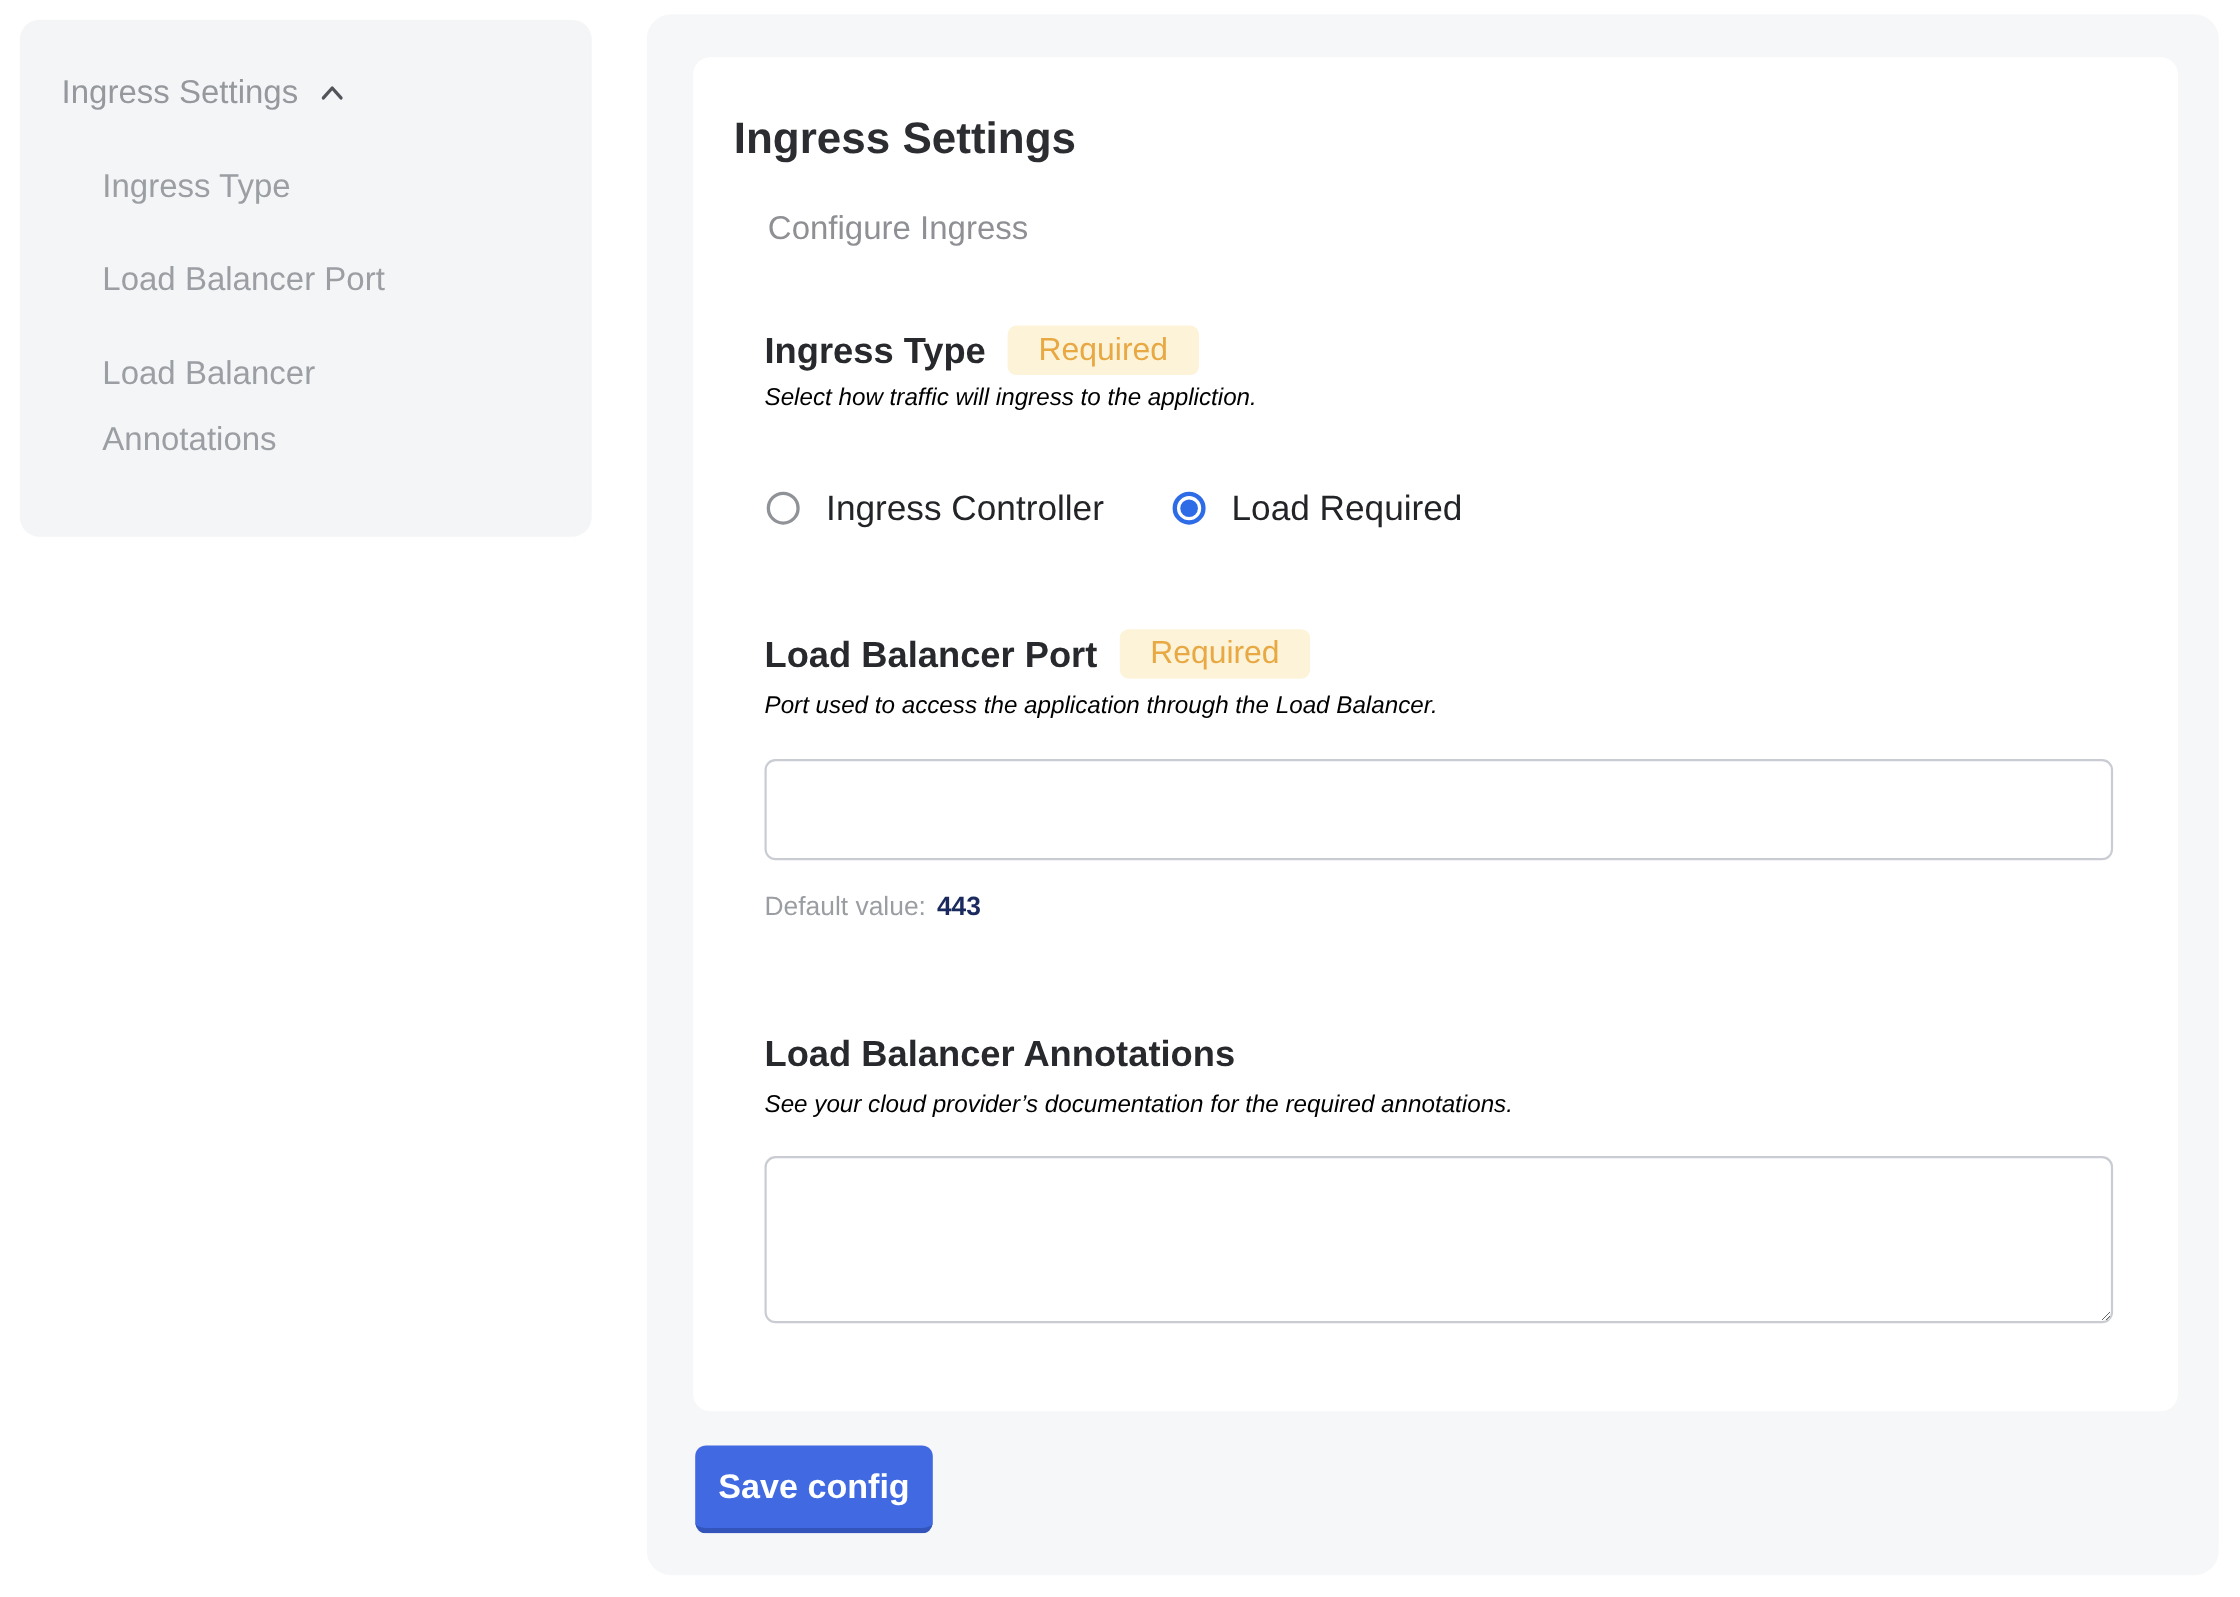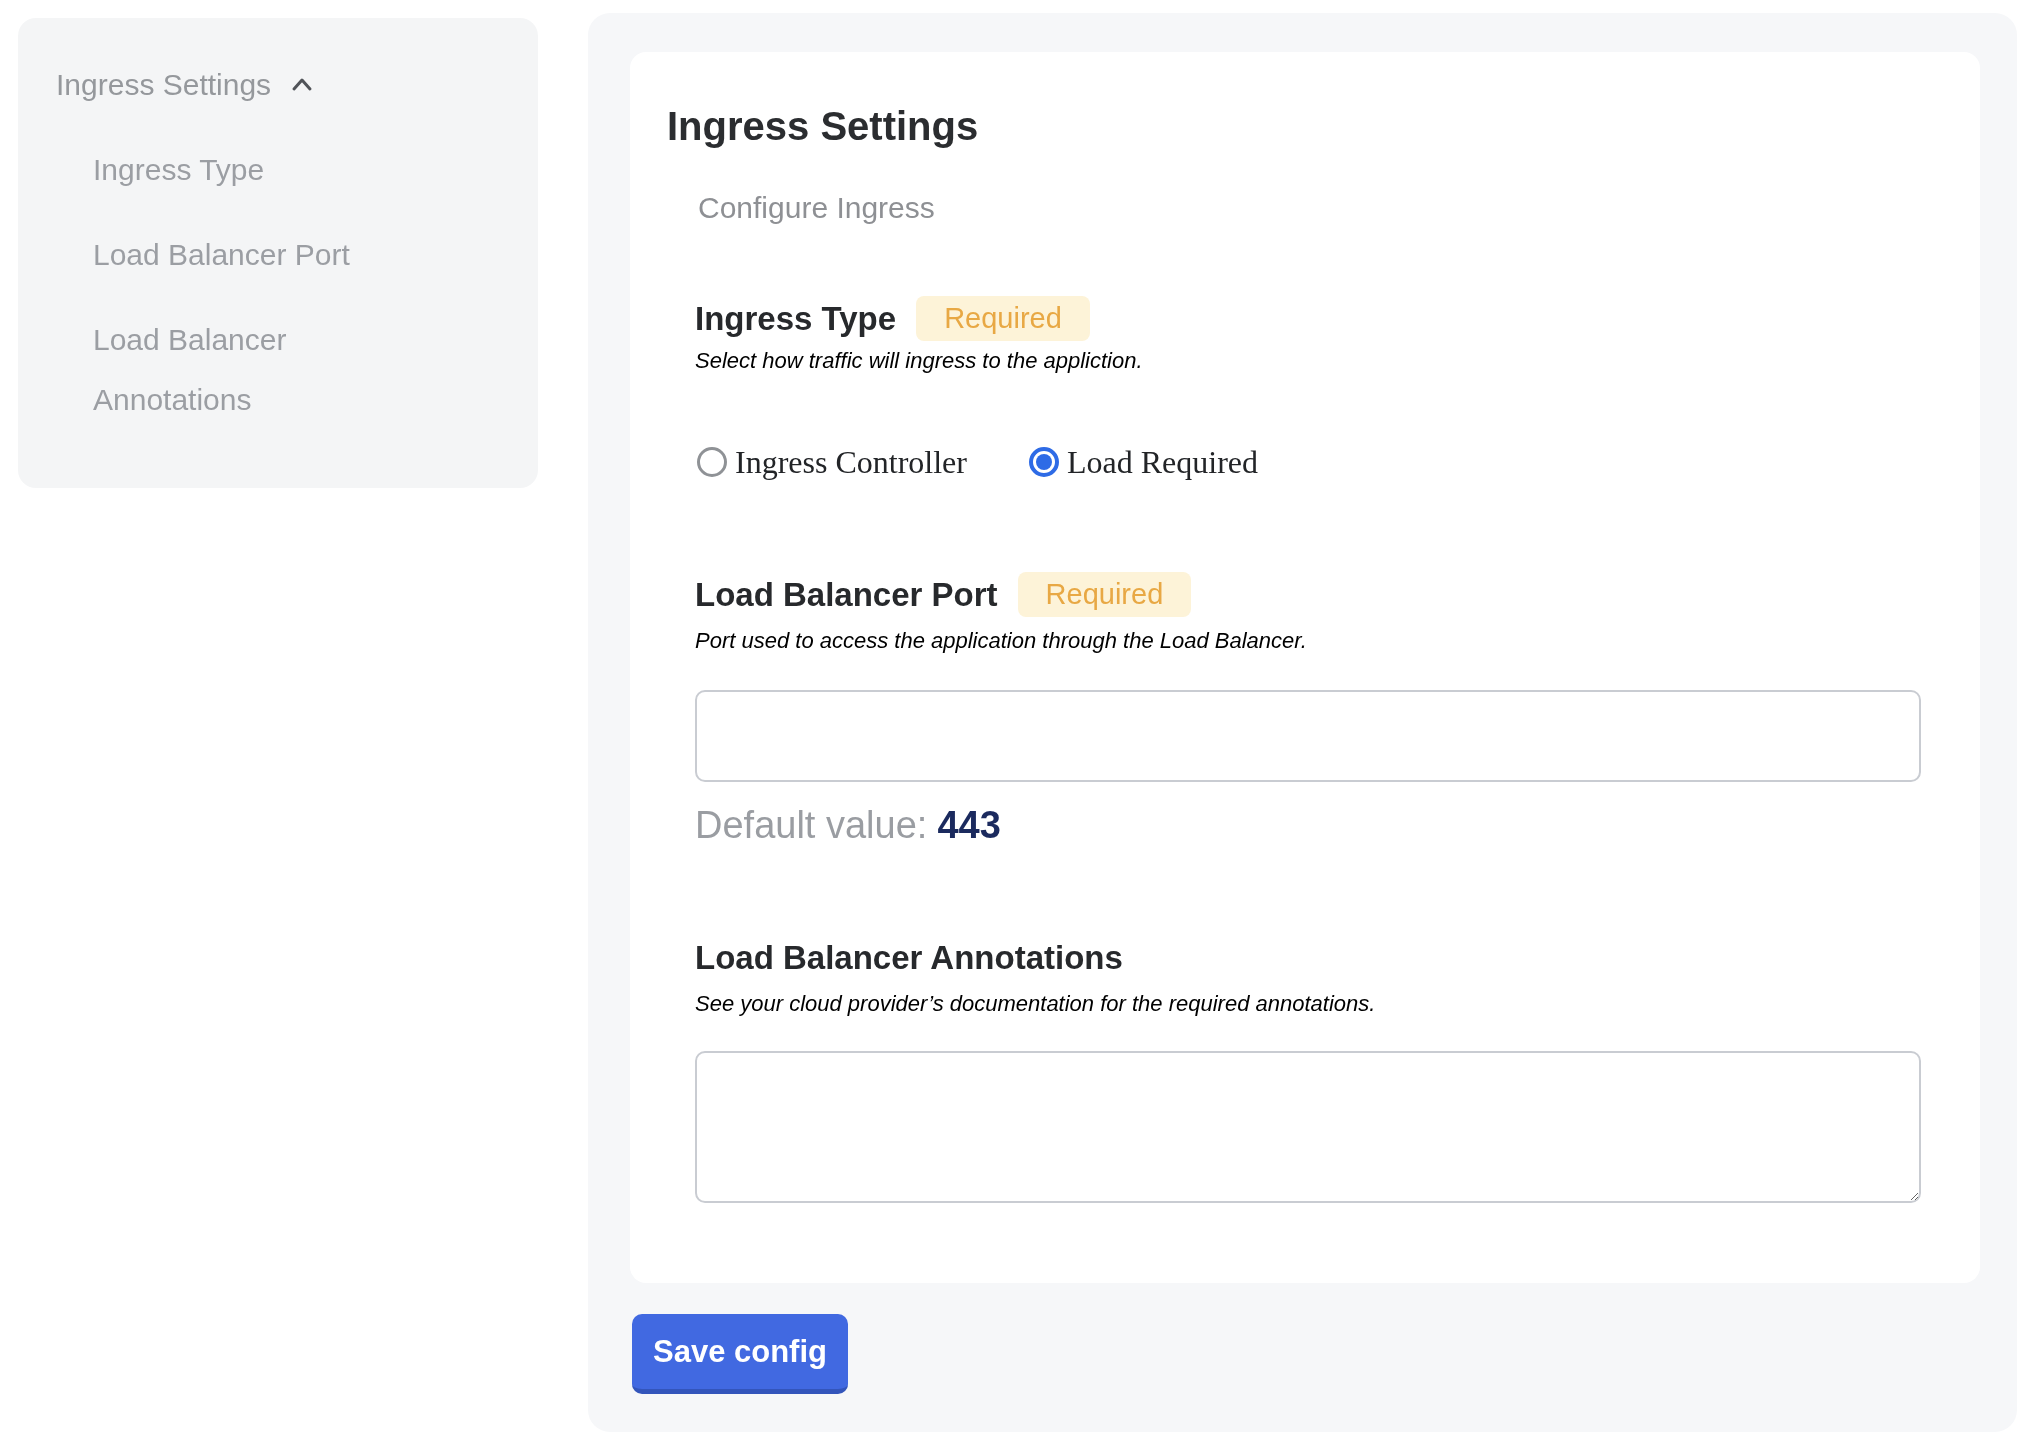--- a/index.html
+++ b/index.html
@@ -74,21 +74,21 @@
     font-size: 22px; line-height: 38px; color: #000000; font-style: italic;
   }
 
   .row-label-1 { top: 244px; }
   .desc-1      { top: 290px; }
 
   .radio-row {
     position: absolute; left: 67px; top: 393px;
     display: flex; align-items: center; gap: 62px;
   }
-  .radio-option { display: flex; align-items: center; gap: 8px; cursor: pointer; font-family: Liberation Serif, serif; }
+  .radio-option { display: flex; align-items: center; gap: 24px; cursor: pointer; }
   .radio-option .opt-label {
     font-size: 32px; line-height: 34px; font-weight: 500; color: #222427;
   }
   .radio {
     width: 30px; height: 30px; border-radius: 50%;
     position: relative; flex: 0 0 auto;
   }
   .radio.unselected { border: 3px solid #8f9296; background: #fff; }
   .radio.selected   { border: 4px solid var(--accent-blue, #2e6be6); background: #fff; }
   .radio.selected::after {
@@ -100,21 +100,21 @@
   .desc-2      { top: 570px; }
   .text-input {
     position: absolute; left: 65px; top: 638px;
     width: 1226px; height: 92px;
     border: 2px solid #c9ccd2; border-radius: 10px;
     background: #fff; outline: none;
     font-family: inherit; font-size: 30px; padding: 0 22px; color: #2b2d30;
   }
   .default-row {
     position: absolute; left: 65px; top: 754px;
-    font-size: 38px; line-height: 38px; color: #9a9da2;
+    font-size: 24px; line-height: 38px; color: #9a9da2;
   }
   .default-value {
     color: var(--default-value-color, #1b2a5e); font-weight: 700; margin-left: 10px;
   }
 
   .row-label-3 { top: 884px; }
   .desc-3      { top: 933px; }
   .text-area {
     position: absolute; left: 65px; top: 999px;
     width: 1226px; height: 152px;

